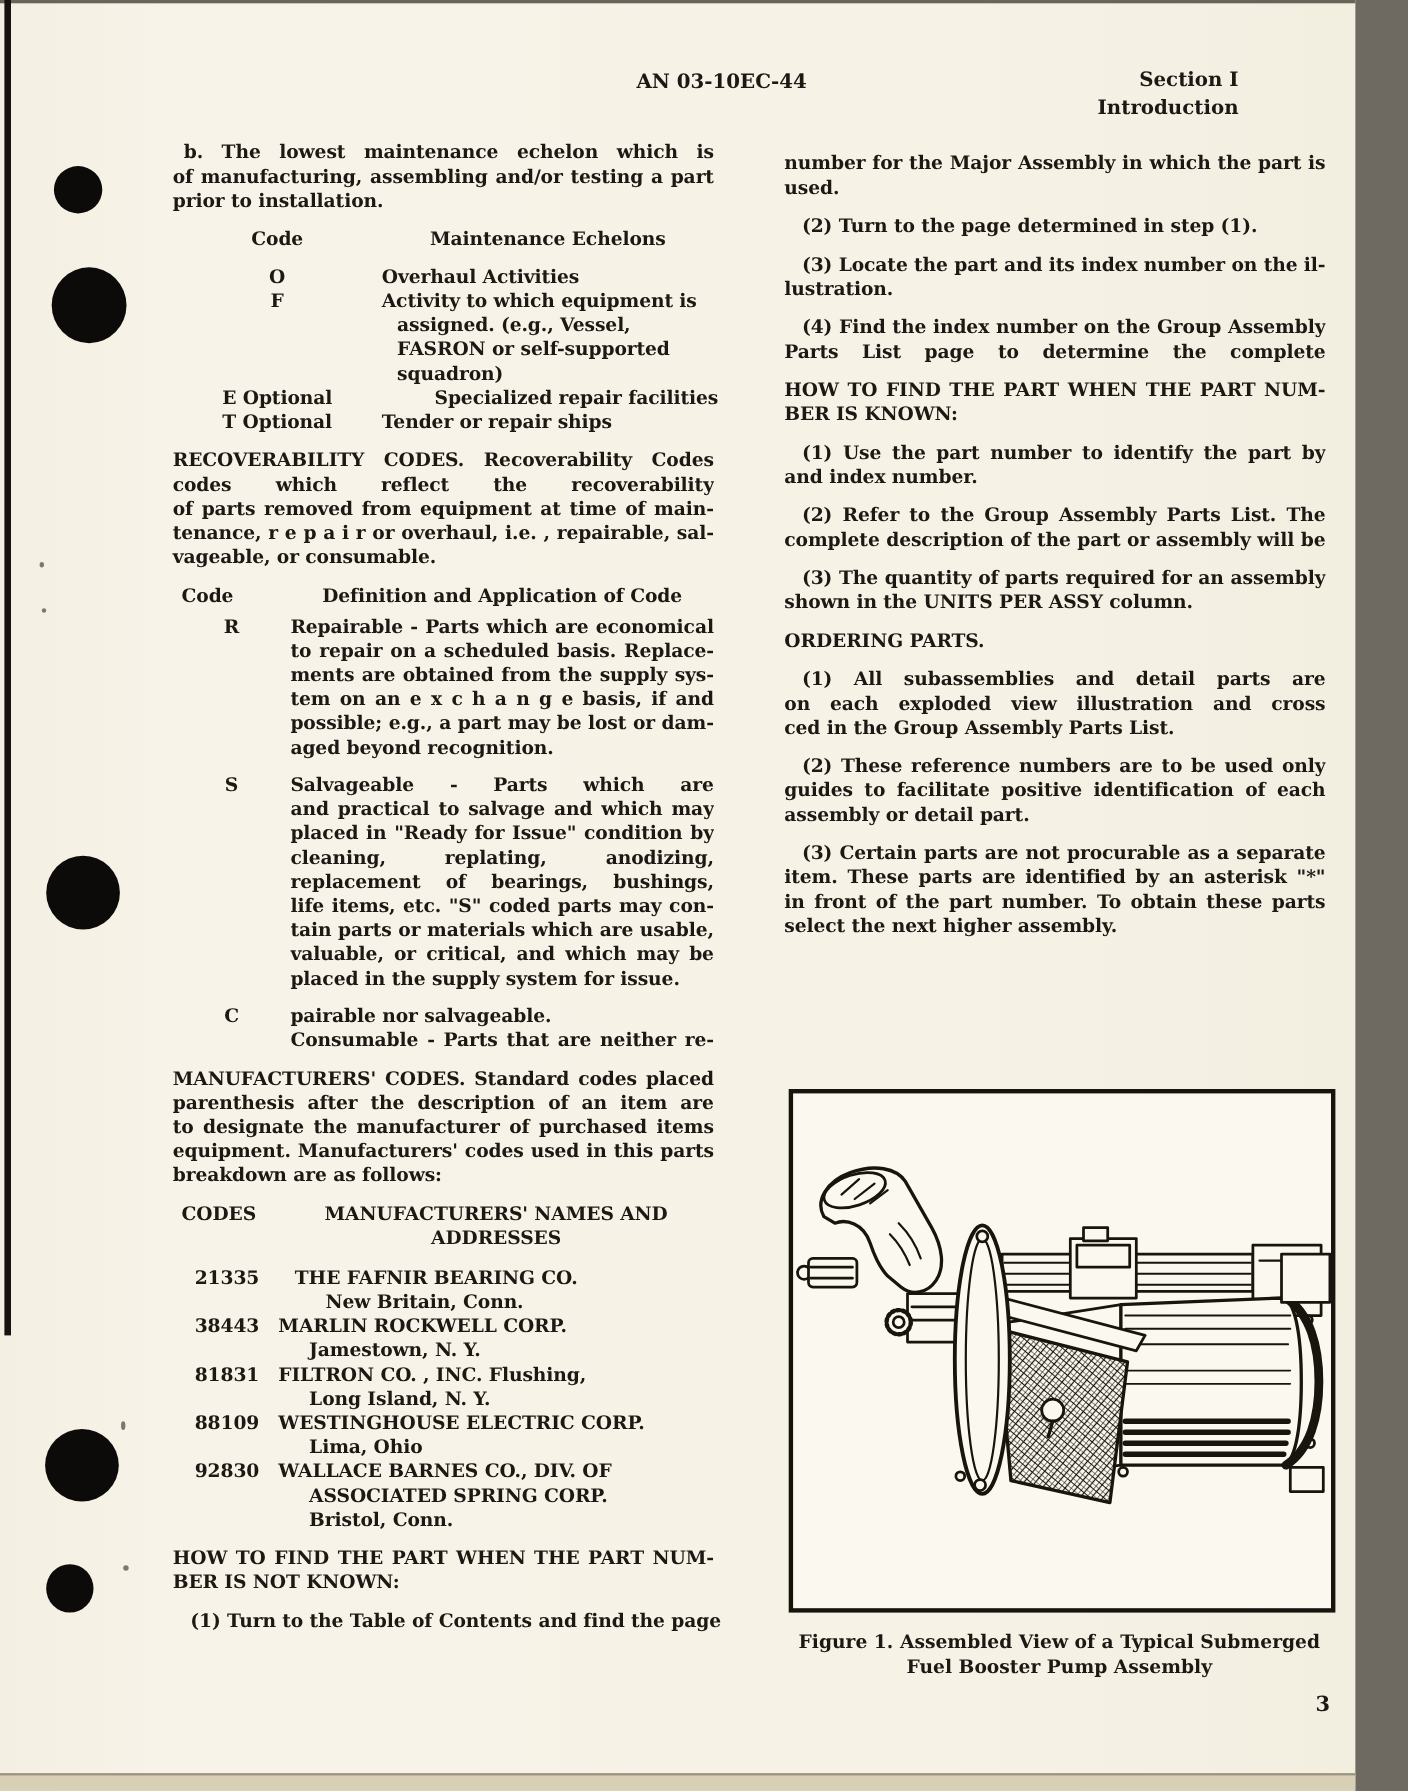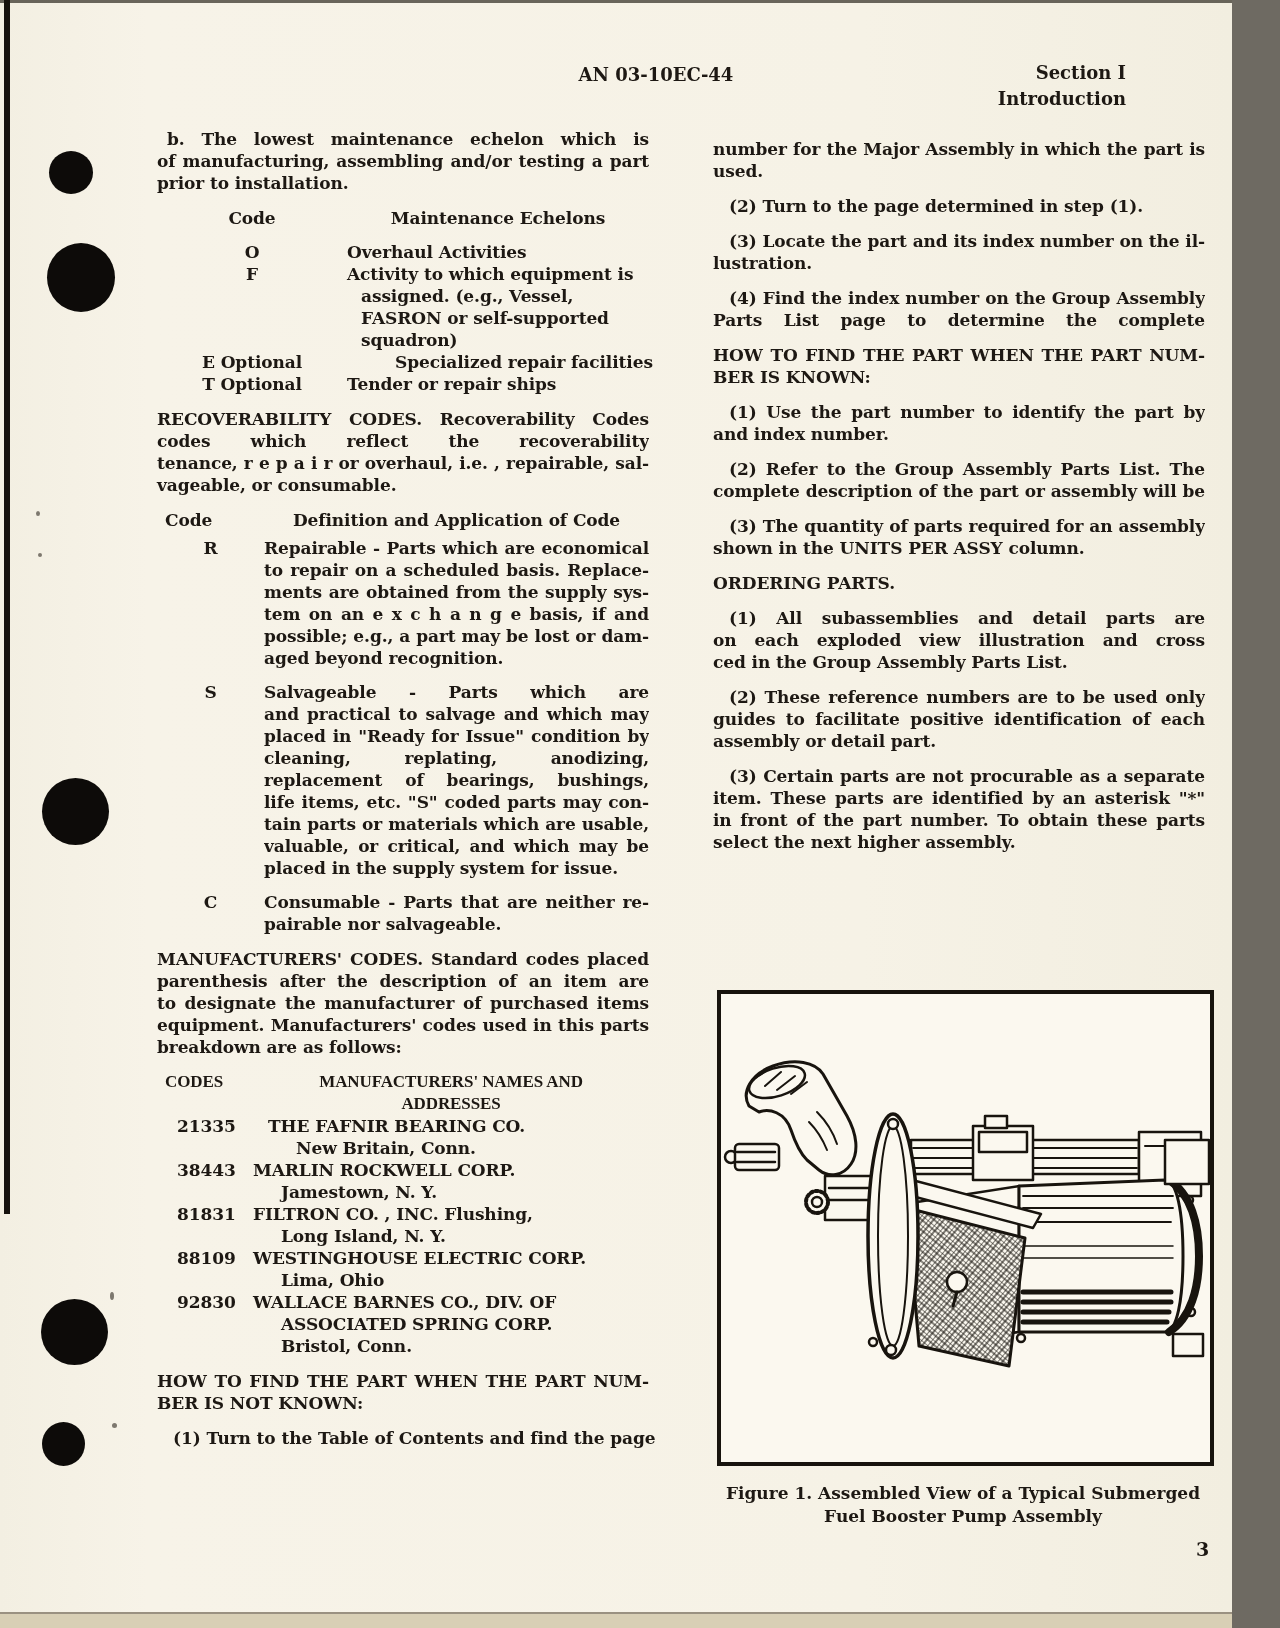--- a/index.html
+++ b/index.html
@@ -106,20 +106,21 @@
         <div class="trow" style="grid-template-columns: 190px 1fr;">
           <div class="term line" style="text-align: center;">T Optional</div>
           <div class="def">
             <div class="line">Tender or repair ships</div>
           </div>
         </div>
       </div>
       <div class="block para">
         <div class="line jfull">RECOVERABILITY CODES.  Recoverability Codes are</div>
         <div class="line jfull">codes which reflect the recoverability characteristics</div>
+        <div class="line jfull">of parts removed from equipment at time of main-</div>
         <div class="line jfull">tenance, r e p a i r  or overhaul, i.e. , repairable, sal-</div>
         <div class="line">vageable, or consumable.</div>
       </div>
       <div class="block tbl">
         <div class="trow thead" style="grid-template-columns: 107px 1fr; margin-bottom: 6px;">
           <div class="term line" style="text-align: left; padding-left: 8px;">Code</div>
           <div class="def">
             <div class="line c">Definition and Application of Code</div>
           </div>
         </div>
@@ -144,34 +145,34 @@
             <div class="line jfull">replacement of bearings, bushings, shelf</div>
             <div class="line jfull">life items, etc.  "S" coded parts may con-</div>
             <div class="line jfull">tain parts or materials which are usable,</div>
             <div class="line jfull">valuable, or critical, and which may be</div>
             <div class="line">placed in the supply system for issue.</div>
           </div>
         </div>
         <div class="trow" style="grid-template-columns: 107px 1fr;">
           <div class="term line" style="text-align: center;">C</div>
           <div class="def">
+            <div class="line">pairable nor salvageable.</div>
             <div class="line jfull">Consumable - Parts that are neither re-</div>
-            <div class="line">pairable nor salvageable.</div>
           </div>
         </div>
       </div>
       <div class="block para">
         <div class="line jfull">MANUFACTURERS' CODES.  Standard codes placed in</div>
         <div class="line jfull">parenthesis after the description of an item are used</div>
         <div class="line jfull">to designate the manufacturer of purchased items of</div>
         <div class="line jfull">equipment.  Manufacturers' codes used in this parts</div>
         <div class="line">breakdown are as follows:</div>
       </div>
       <div class="block tbl">
-        <div class="trow thead" style="grid-template-columns: 96px 1fr;  font-family: Liberation Serif, serif;">
+        <div class="trow thead" style="grid-template-columns: 96px 1fr; margin-bottom: 14px;">
           <div class="term line" style="text-align: left; padding-left: 8px;">CODES</div>
           <div class="def">
             <div class="line c">MANUFACTURERS' NAMES AND</div>
             <div class="line c">ADDRESSES</div>
           </div>
         </div>
         <div class="trow" style="grid-template-columns: 96px 1fr; gap: 15px;">
           <div class="term line" style="text-align: left; padding-left: 20px;">21335</div>
           <div class="def">
             <div class="line">THE FAFNIR BEARING CO.</div>

